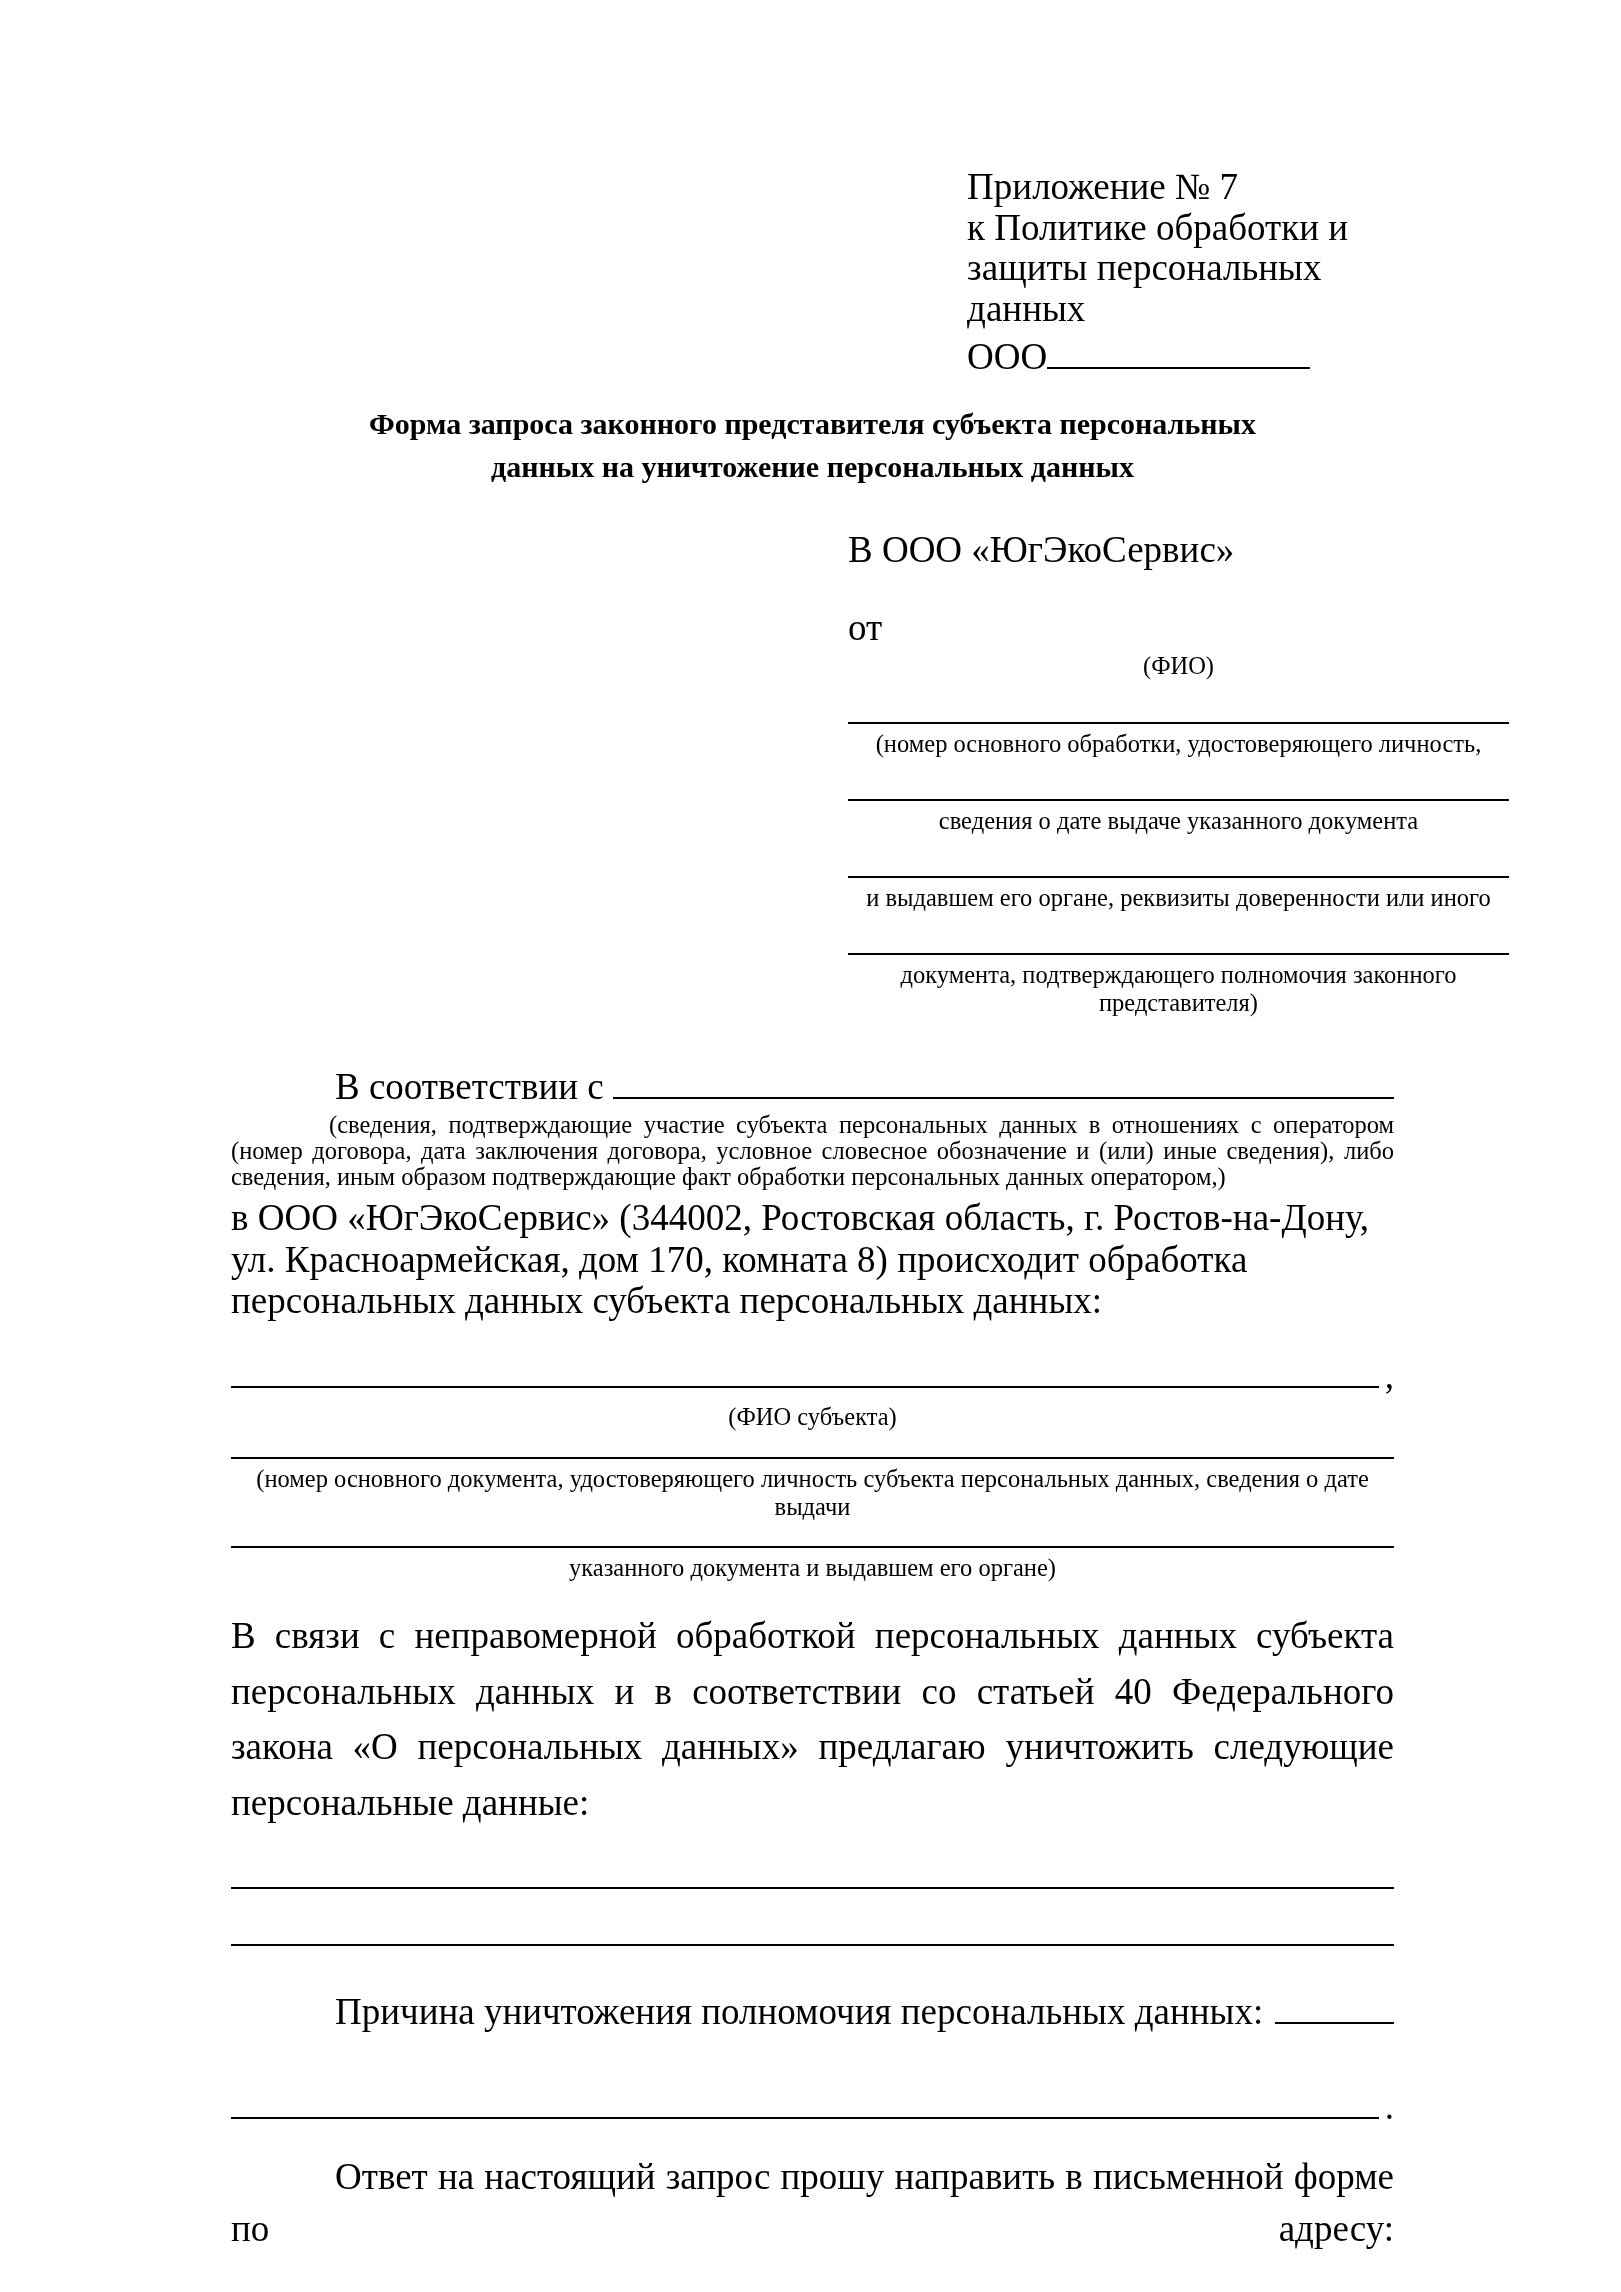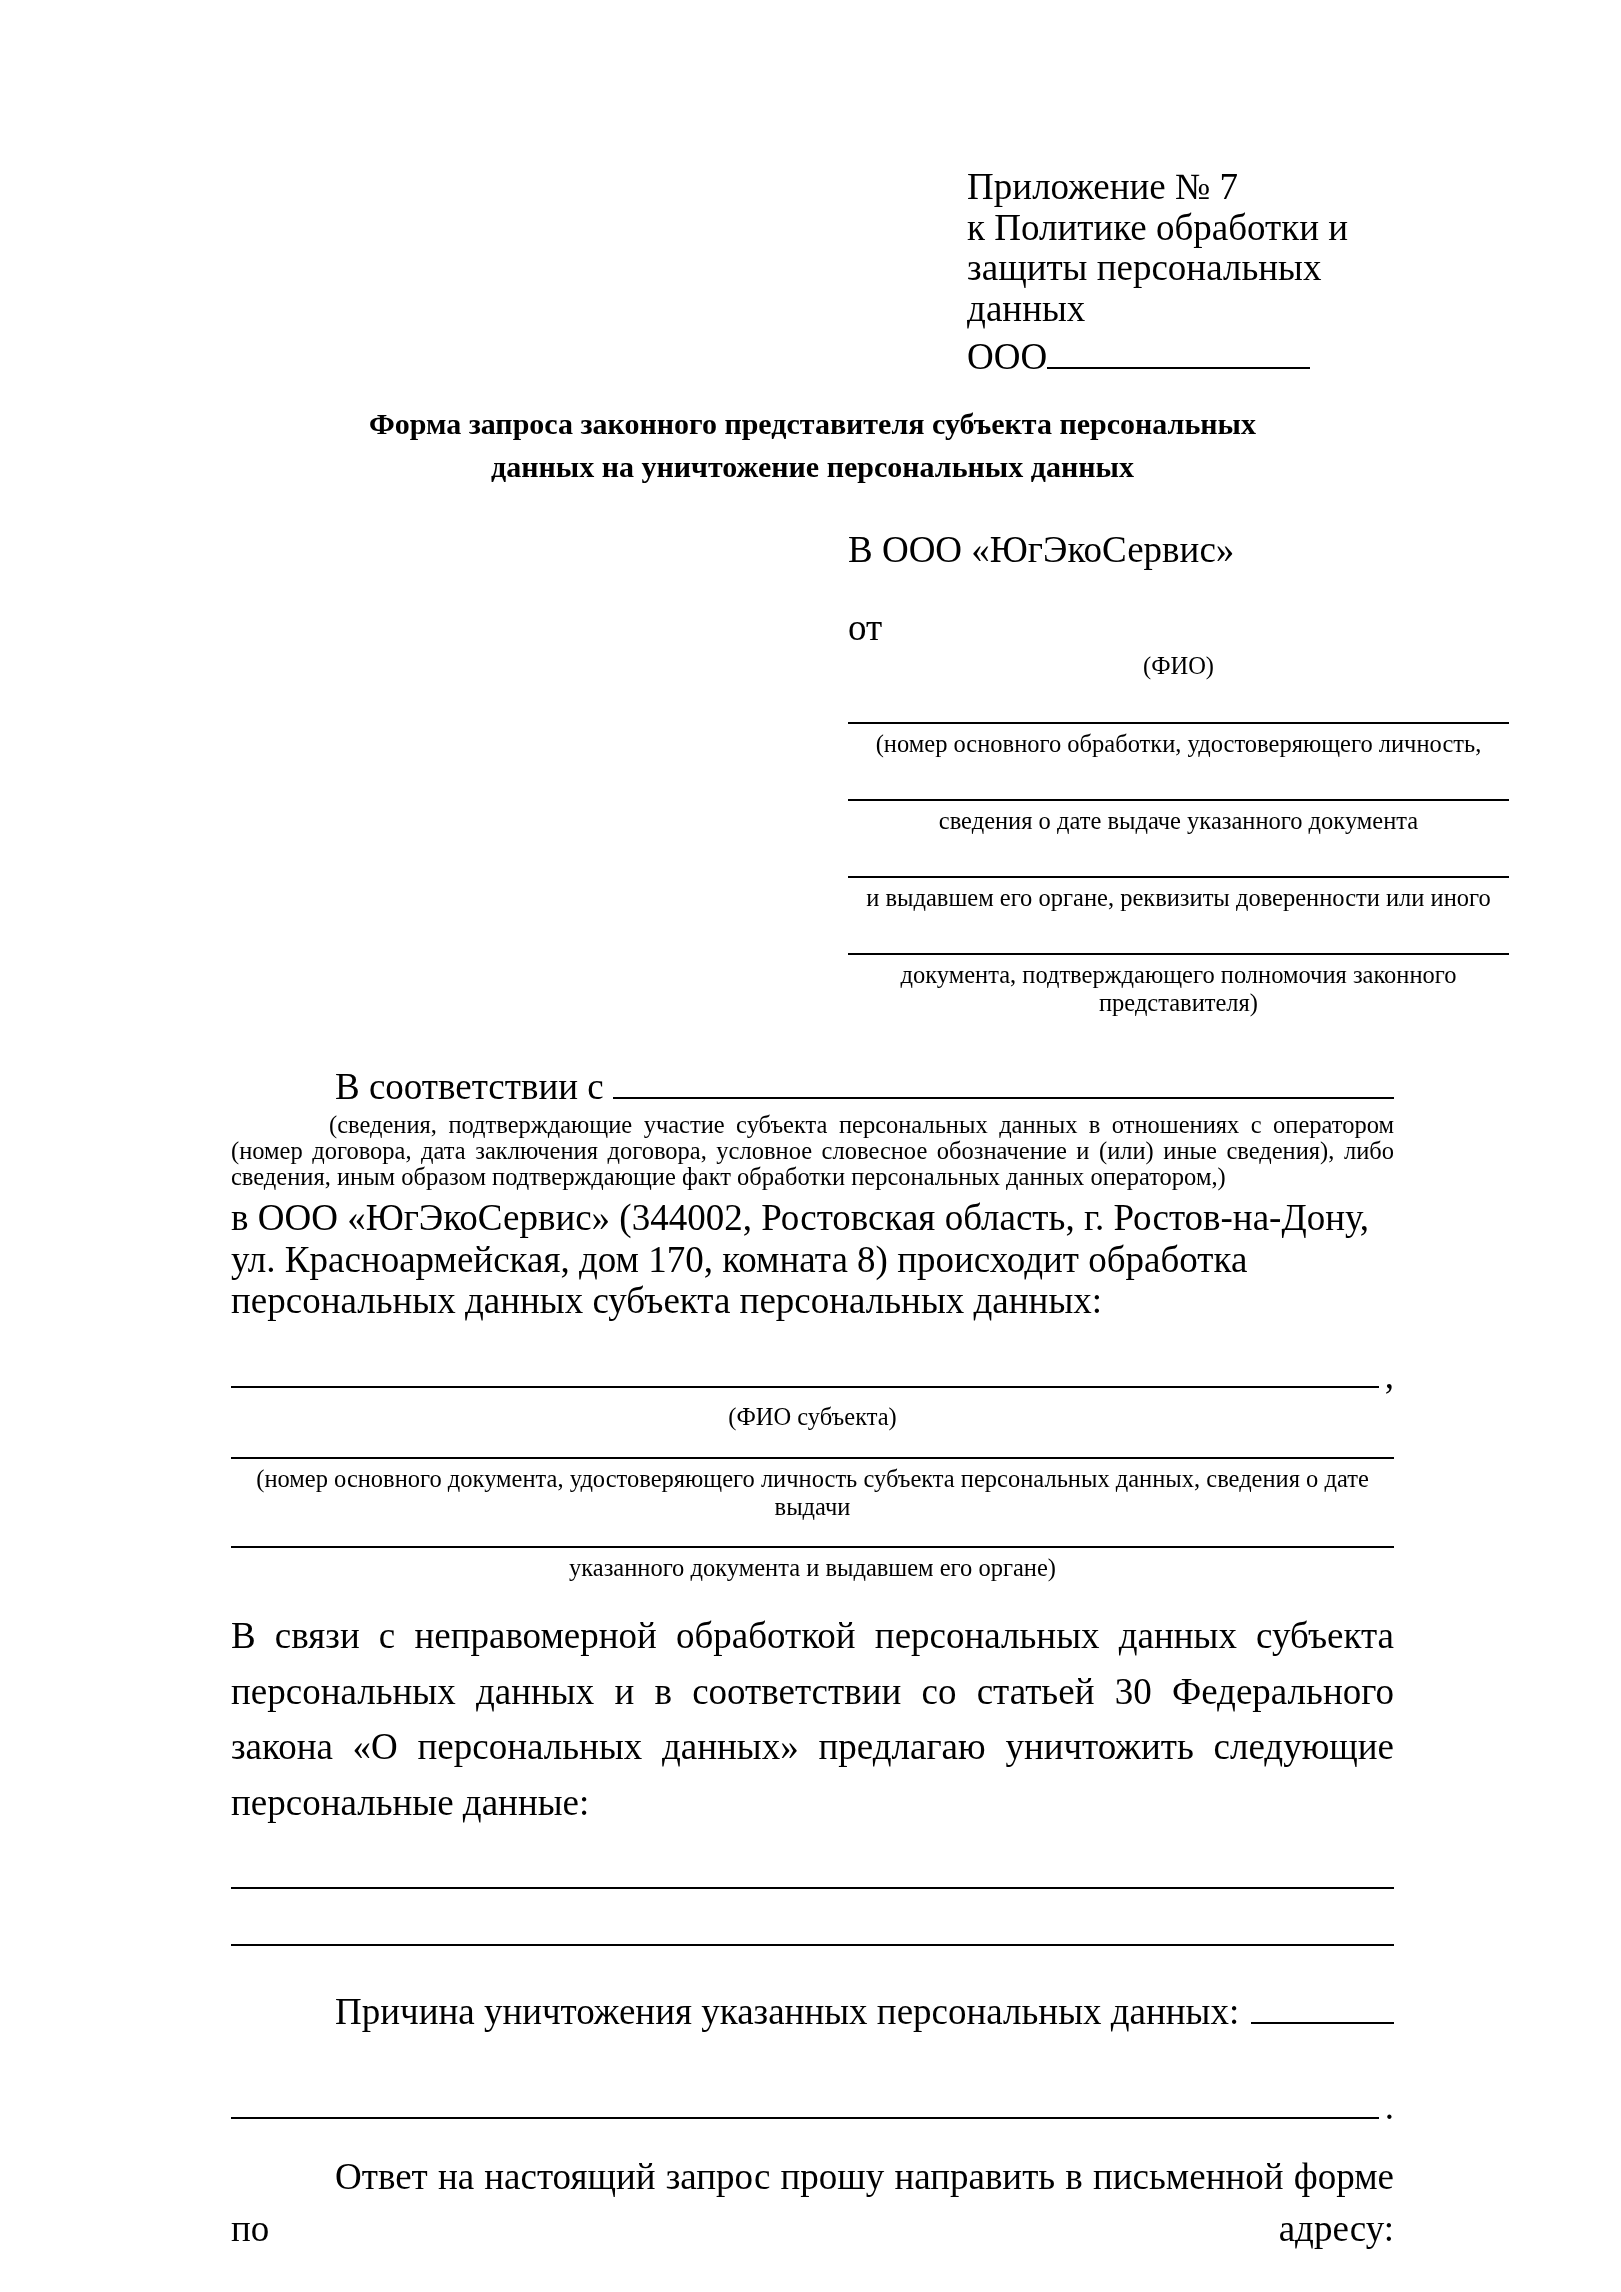--- a/index.html
+++ b/index.html
@@ -128,27 +128,27 @@
 
   <div class="wide-field">
     <div class="hr-line"></div>
     <div class="caption">(номер основного документа, удостоверяющего личность субъекта персональных данных, сведения о дате выдачи</div>
   </div>
   <div class="wide-field">
     <div class="hr-line"></div>
     <div class="caption">указанного документа и выдавшем его органе)</div>
   </div>
 
-  <div class="request-par">В связи с неправомерной обработкой персональных данных субъекта персональных данных и в соответствии со статьей 30 Федерального закона «О персональных данных» предлагаю уничтожить следующие персональные данные:</div>
+  <div class="request-par">В связи с неправомерной обработкой персональных данных субъекта персональных данных и в соответствии со статьей 40 Федерального закона «О персональных данных» предлагаю уничтожить следующие персональные данные:</div>
 
   <div class="hr-line blank1"></div>
   <div class="hr-line blank2"></div>
 
   <div class="reason-row fill-row">
-    <span class="label">Причина уничтожения указанных персональных данных:</span>
+    <span class="label">Причина уничтожения полномочия персональных данных:</span>
     <span class="fill-line"></span>
   </div>
   <div class="period-row punct-row">
     <span class="fill-line"></span>
     <span class="tail">.</span>
   </div>
 
   <div class="reply-par">Ответ на настоящий запрос прошу направить в письменной форме по адресу:</div>
   <div class="reply-tail-row">
     <span class="u"></span>

